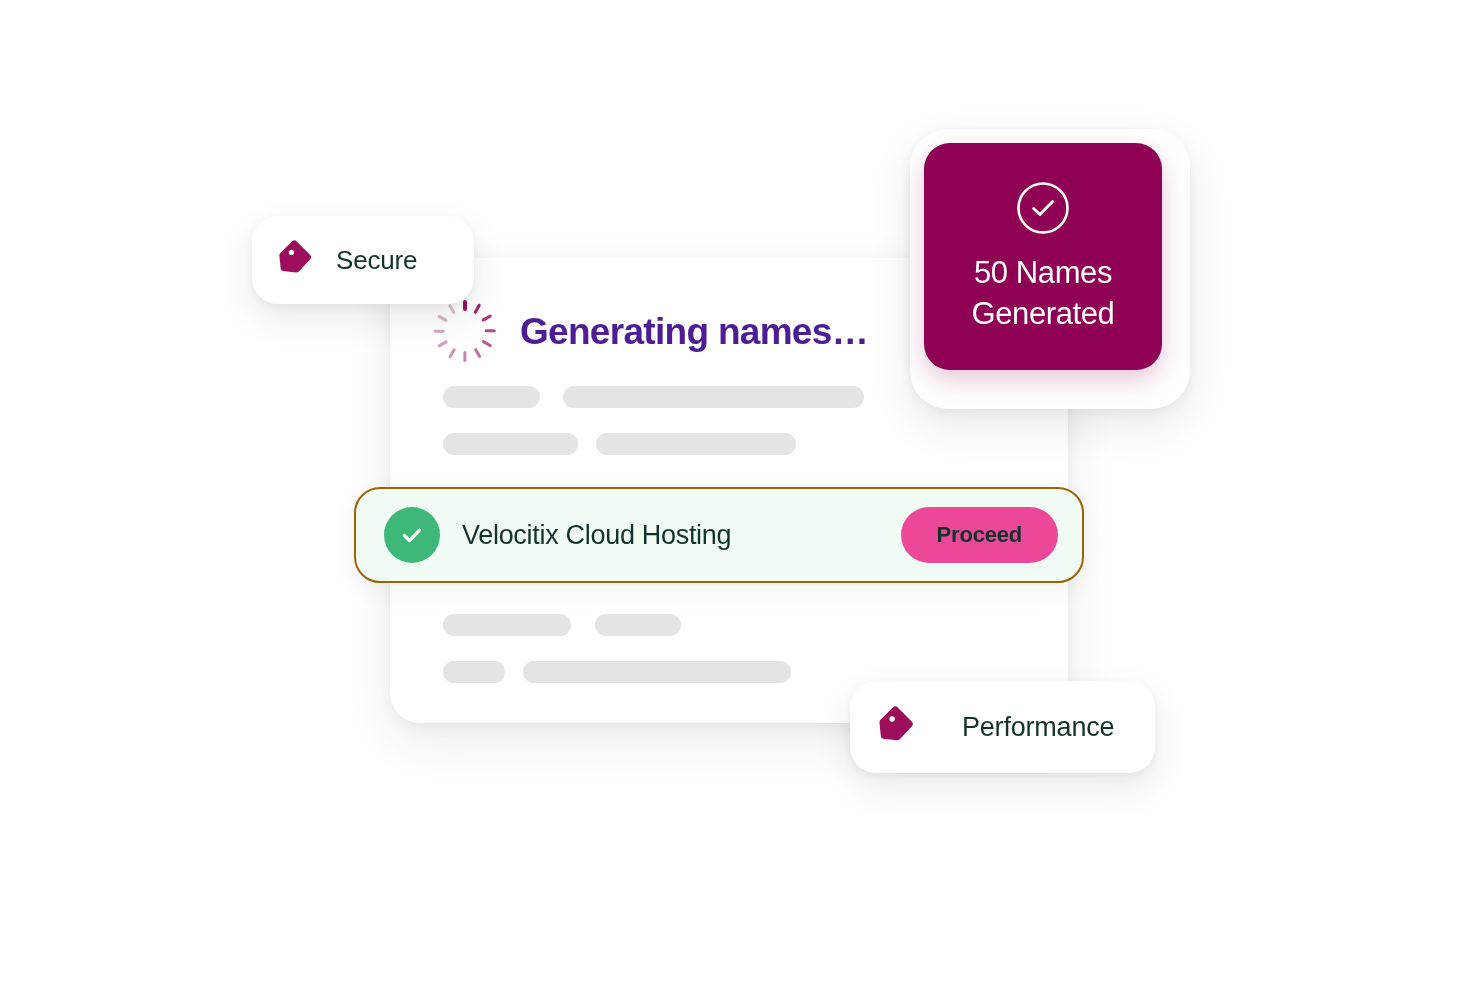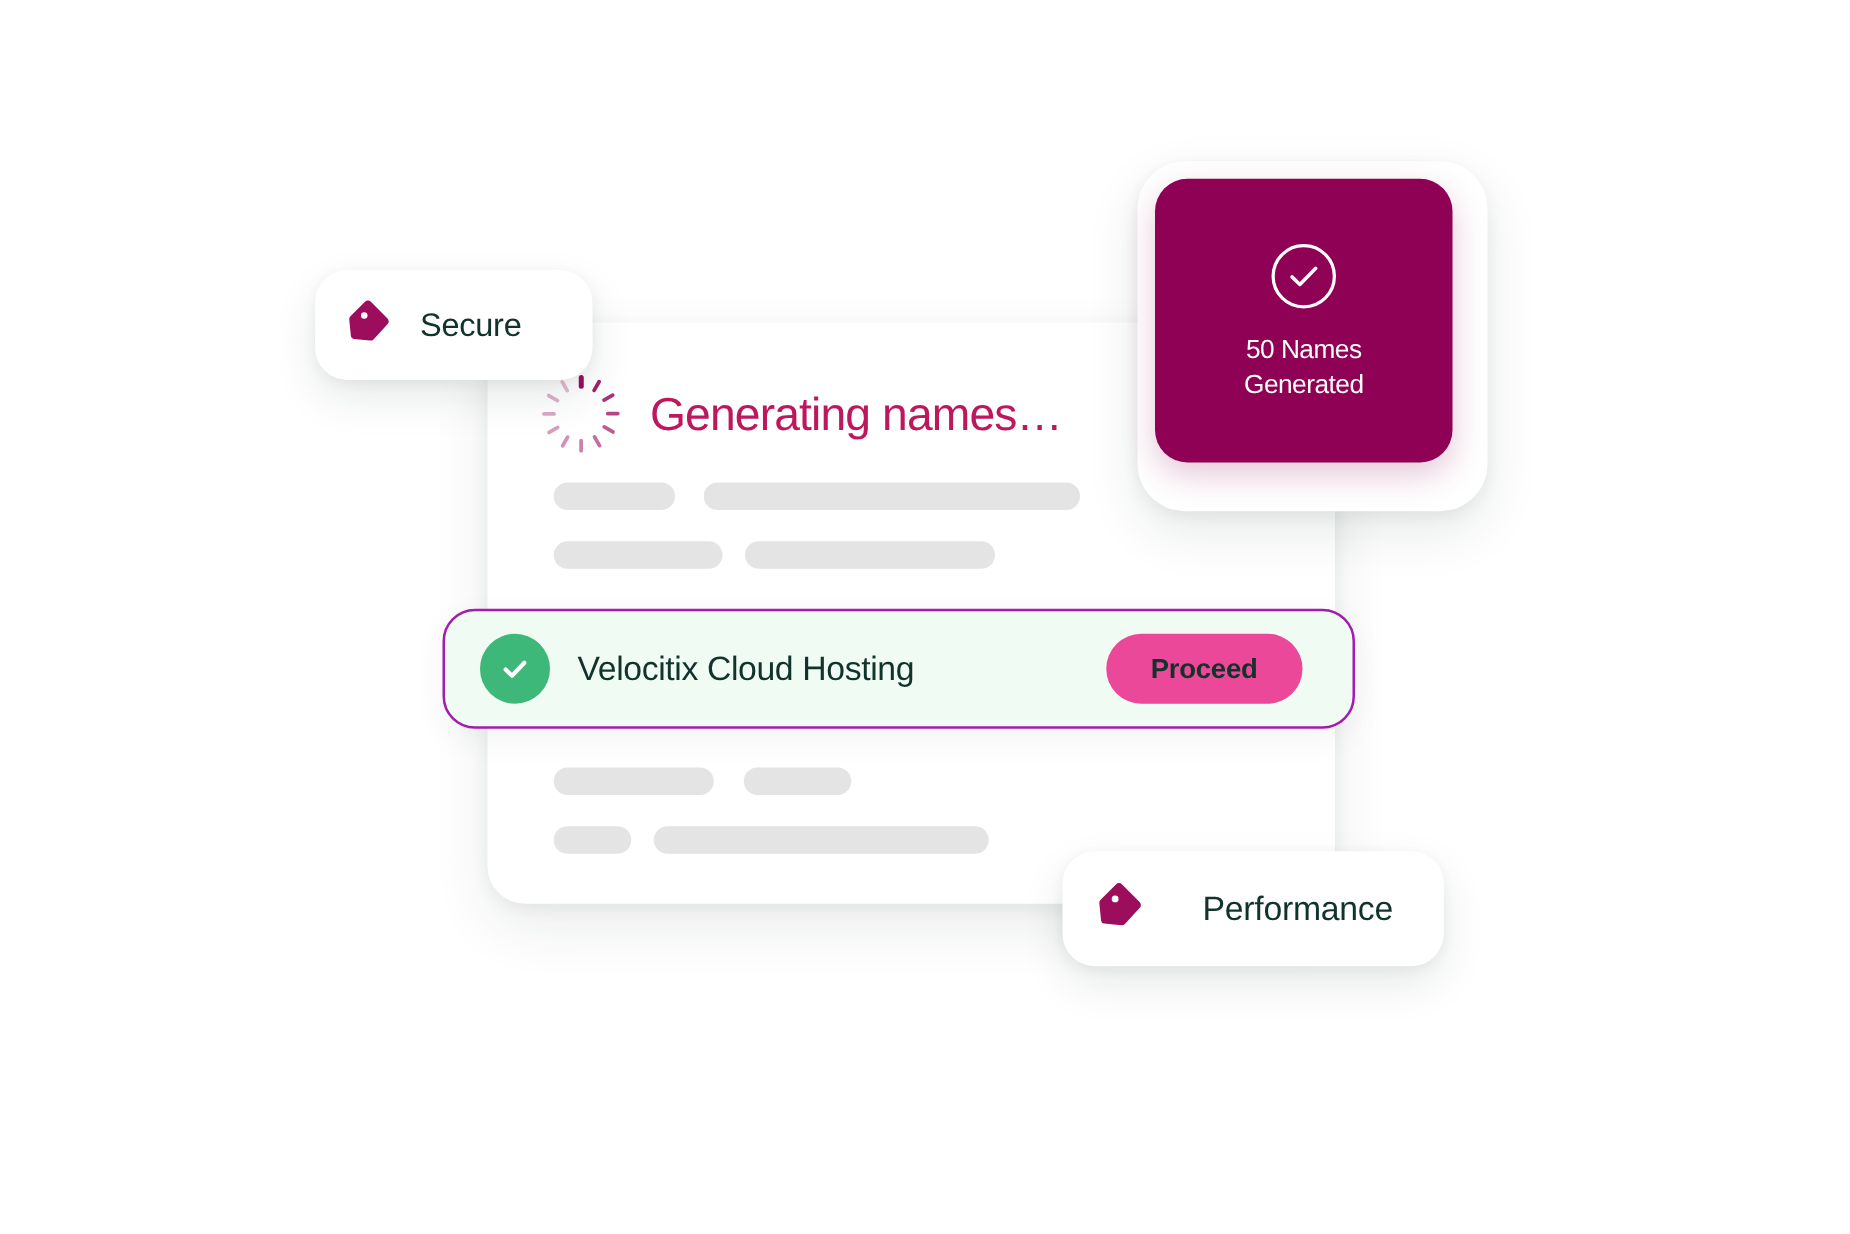--- a/index.html
+++ b/index.html
@@ -58,23 +58,23 @@
     width: 3.4px;
     height: 11px;
     margin-left: -1.7px;
     margin-top: -31px;
     background: #9C0D5C;
     border-radius: 2px;
     transform-origin: 50% 31px;
   }
   .heading-text {
     font-size: 37px;
-    font-weight: 400;
+    font-weight: 700;
     letter-spacing: -0.7px;
-    color: #be185d;
+    color: #4c1d95;
     white-space: nowrap;
     line-height: 1;
   }
 
   
   .skel {
     position: absolute;
     background: #E4E4E4;
     border-radius: 999px;
     height: 22px;
@@ -90,25 +90,25 @@
 
   
   .result-row {
     position: absolute;
     left: 354px;
     top: 487px;
     width: 730px;
     height: 96px;
     box-sizing: border-box;
     background: #F0FBF4;
-    border: 2px solid #a21caf;
+    border: 2px solid #a16207;
     border-radius: 26px;
     display: flex;
     align-items: center;
-    padding: 0 40px 0 28px;
+    padding: 0 24px 0 28px;
     box-shadow: 0 8px 26px rgba(23, 43, 38, 0.06);
   }
   .check-circle {
     width: 56px;
     height: 56px;
     border-radius: 50%;
     background: #3DB878;
     flex: none;
     display: flex;
     align-items: center;
@@ -197,21 +197,21 @@
     border-radius: 26px;
     display: flex;
     flex-direction: column;
     align-items: center;
     justify-content: center;
     box-shadow: 0 10px 26px rgba(142, 1, 84, 0.22);
   }
   .stat-icon { margin-bottom: 16px; line-height: 0; }
   .stat-text {
     color: #ffffff;
-    font-size: 21px;
+    font-size: 31px;
     font-weight: 500;
     line-height: 1.31;
     letter-spacing: -0.4px;
     text-align: center;
     white-space: pre-line;
   }
 </style>
 </head>
 <body>
 

